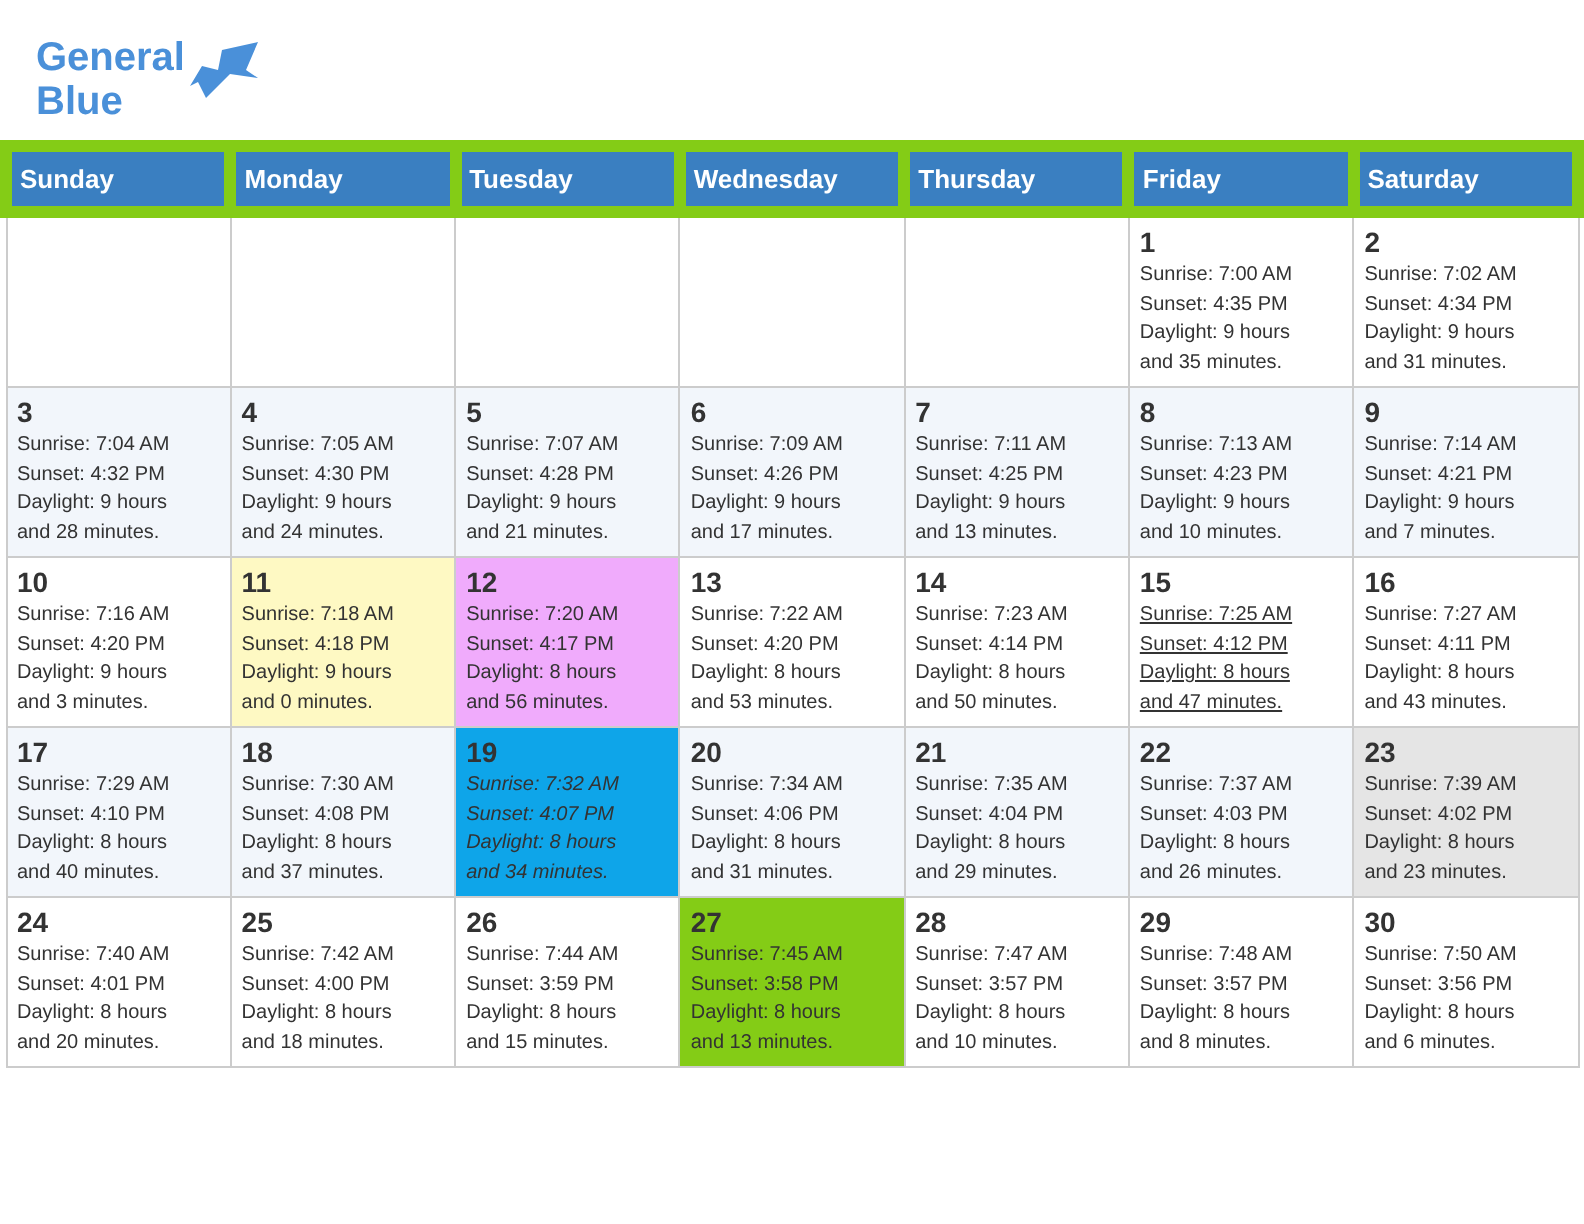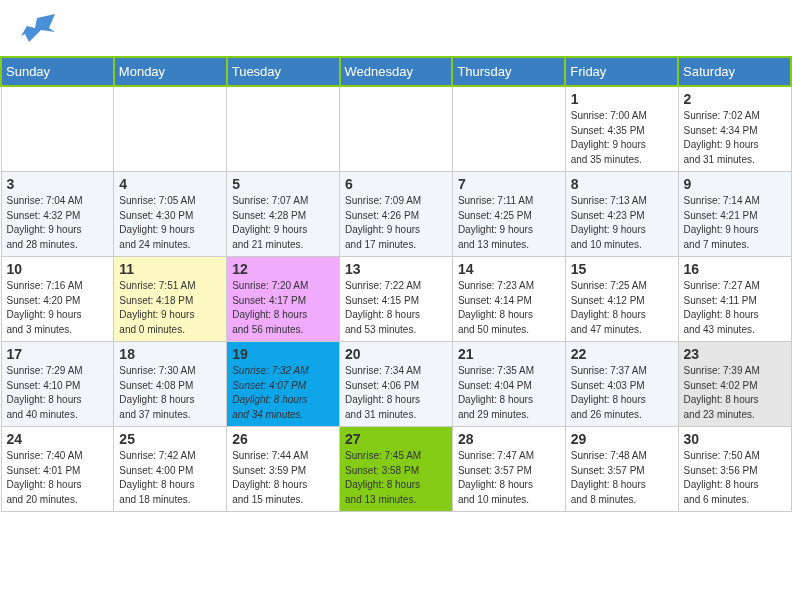--- a/index.html
+++ b/index.html
@@ -3,37 +3,43 @@
   <meta charset="utf-8">
   <style>
     * { box-sizing: border-box; margin: 0; padding: 0; }
     body { font-family: Arial, sans-serif; background: #fff; width: 792px; min-height: 612px; }
     .header { display: flex; align-items: flex-start; justify-content: space-between; padding: 18px 24px 8px 18px; }
     .logo { display: flex; align-items: center; }
     .title-block { text-align: right; }
     .month-title { font-size: 36px; font-weight: bold; color: #333; }
     .location { font-size: 15px; color: #555; }
     .calendar { width: 100%; border-collapse: collapse; margin: 0 0 0 0; }
-    .calendar th { background: #3a7fc1; color: #fff; font-size: 13px; font-weight: normal; padding: 6px 4px; text-align: left; border: 2px solid #84cc16; }
+    .calendar th { background: #3a7fc1; color: #fff; font-size: 13px; font-weight: bold; padding: 6px 4px; text-align: left; border: 6px solid #84cc16; }
     .calendar td { border: 1px solid #ccc; vertical-align: top; padding: 4px 5px; font-size: 10.5px; color: #333; background: #fff; width: calc(100%/7); min-height: 80px; }
     .calendar tr:nth-child(even) td { background: #f2f6fb; }
     .day-num { font-size: 14px; font-weight: bold; display: block; margin-bottom: 2px; }
     .day-info { font-size: 10px; color: #333; line-height: 1.45; }
     .empty { background: #fff !important; }
     .calendar tr:nth-child(even) .empty { background: #f2f6fb !important; }
     .wrapper { padding: 0 0 10px 0; }
   </style>
 </head>
 <body>
 
 <div class="wrapper">
   <div class="header">
     <div class="logo">
       <div>
         <div style="display:flex;align-items:center;">
+          <div>
+            <div style="font-size:20px;font-weight:bold;color:#333;line-height:1.1;">
+              <span style="color:#4a90d9;">General</span>
+            </div>
+            <div style="font-size:20px;font-weight:bold;color:#4a90d9;line-height:1.1;">Blue</div>
+          </div>
           <div style="margin-left:3px;margin-top:-4px;">
             <svg width="34" height="30" viewBox="0 0 34 30">
               <polygon points="16,4 34,0 28,14 34,18 20,16 8,28 4,20 0,22 6,12 14,14" fill="#4a90d9"></polygon>
             </svg>
           </div>
         </div>
       </div>
     </div>
     <div class="title-block">
       <div class="month-title"></div>
@@ -129,49 +135,49 @@
         <tr>
           <td style="background: rgb(255, 255, 255);">
             <span class="day-num">10</span>
             <div class="day-info" style="white-space: pre-line;">Sunrise: 7:16 AM
 Sunset: 4:20 PM
 Daylight: 9 hours
 and 3 minutes.</div>
           </td>
           <td style="background: #fef9c3;">
             <span class="day-num">11</span>
-            <div class="day-info" style="white-space: pre-line;">Sunrise: 7:51 AM
+            <div class="day-info" style="white-space: pre-line;">Sunrise: 7:18 AM
 Sunset: 4:18 PM
 Daylight: 9 hours
 and 0 minutes.</div>
           </td>
           <td style="background: #f0abfc;">
             <span class="day-num">12</span>
             <div class="day-info" style="white-space: pre-line;">Sunrise: 7:20 AM
 Sunset: 4:17 PM
 Daylight: 8 hours
 and 56 minutes.</div>
           </td>
           <td style="background: rgb(255, 255, 255);">
             <span class="day-num">13</span>
             <div class="day-info" style="white-space: pre-line;">Sunrise: 7:22 AM
-Sunset: 4:15 PM
+Sunset: 4:20 PM
 Daylight: 8 hours
 and 53 minutes.</div>
           </td>
           <td style="background: rgb(255, 255, 255);">
             <span class="day-num">14</span>
             <div class="day-info" style="white-space: pre-line;">Sunrise: 7:23 AM
 Sunset: 4:14 PM
 Daylight: 8 hours
 and 50 minutes.</div>
           </td>
           <td style="background: rgb(255, 255, 255);">
             <span class="day-num">15</span>
-            <div class="day-info" style="white-space: pre-line;">Sunrise: 7:25 AM
+            <div class="day-info" style="white-space: pre-line; text-decoration: underline;">Sunrise: 7:25 AM
 Sunset: 4:12 PM
 Daylight: 8 hours
 and 47 minutes.</div>
           </td>
           <td style="background: rgb(255, 255, 255);">
             <span class="day-num">16</span>
             <div class="day-info" style="white-space: pre-line;">Sunrise: 7:27 AM
 Sunset: 4:11 PM
 Daylight: 8 hours
 and 43 minutes.</div>

